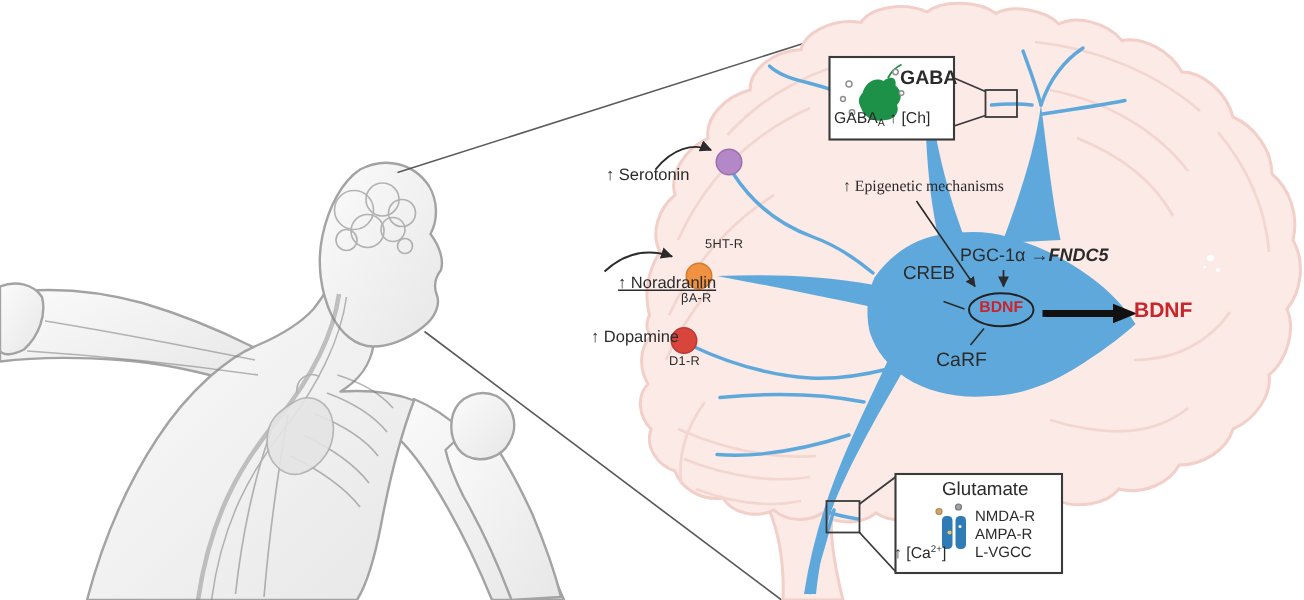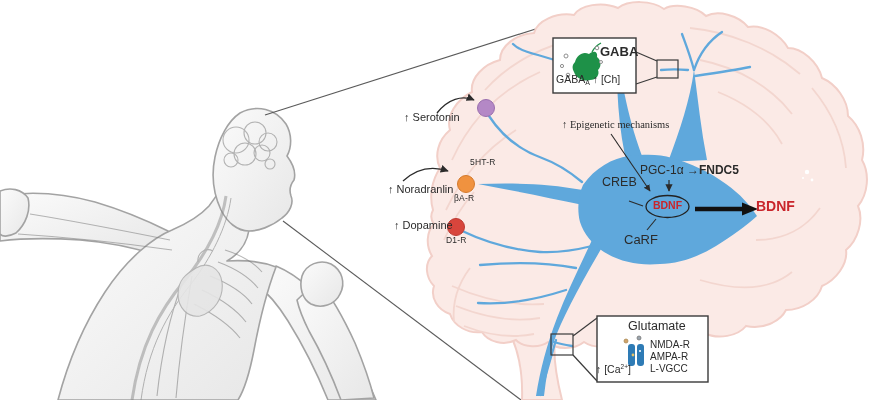--- a/index.html
+++ b/index.html
@@ -181,29 +181,29 @@
       <circle cx="639" cy="338" r="2" fill="#9aa4ad" stroke="#777777" stroke-width="0.8"></circle>
       <circle cx="633" cy="355" r="1.4" fill="#e8c46a"></circle>
       <circle cx="640" cy="351" r="1" fill="#ffffff"></circle>
     </g>
   </g>
 </svg>
 
 <div class="lbl fs11" style="left:404px;top:112px;">↑ Serotonin</div>
 <div class="lbl rec" style="left:470px;top:120px;margin-top:38px;">5HT-R</div>
 
-<div class="lbl fs11" style="left:388px;top:184px;">↑ Noradranlin</div>
+<div class="lbl fs11" style="left:412px;top:184px;text-decoration:underline;">↑ Noradranlin</div>
 <div class="lbl rec" style="left:454px;top:194px;">βA-R</div>
 
 <div class="lbl fs11" style="left:394px;top:220px;">↑ Dopamine</div>
 <div class="lbl rec" style="left:446px;top:236px;">D1-R</div>
 
 <div class="lbl" style="left:562px;top:119px;font-size:10.5px;font-family:Liberation Serif, serif;">↑ Epigenetic mechanisms</div>
 
-<div class="lbl" style="left:640px;top:164px;font-size:12px;"><span>PGC-1α </span><span>→</span><span style="font-weight:bold;">FNDC5</span></div>
+<div class="lbl" style="left:640px;top:164px;font-size:12px;"><span>PGC-1α </span><span>→</span><span style="font-weight:bold;font-style:italic;">FNDC5</span></div>
 
 <div class="lbl" style="left:602px;top:176px;font-size:12.5px;">CREB</div>
 <div class="lbl red" style="left:647px;top:200px;width:41px;text-align:center;font-size:10.5px;">BDNF</div>
 <div class="lbl fs10" style="left:624px;top:233px;">CaRF</div>
 <div class="lbl red" style="left:756px;top:199px;font-size:14px;">BDNF</div>
 
 <div class="lbl" style="left:600px;top:45px;font-size:13px;font-weight:600;">GABA</div>
 <div class="lbl" style="left:556px;top:74px;font-size:10.5px;"><span>GABA</span><sub class="small">A</sub><span> ↑ [Ch]</span></div>
 
 <div class="lbl" style="left:628px;top:320px;font-size:12.5px;font-weight:500;">Glutamate</div>

